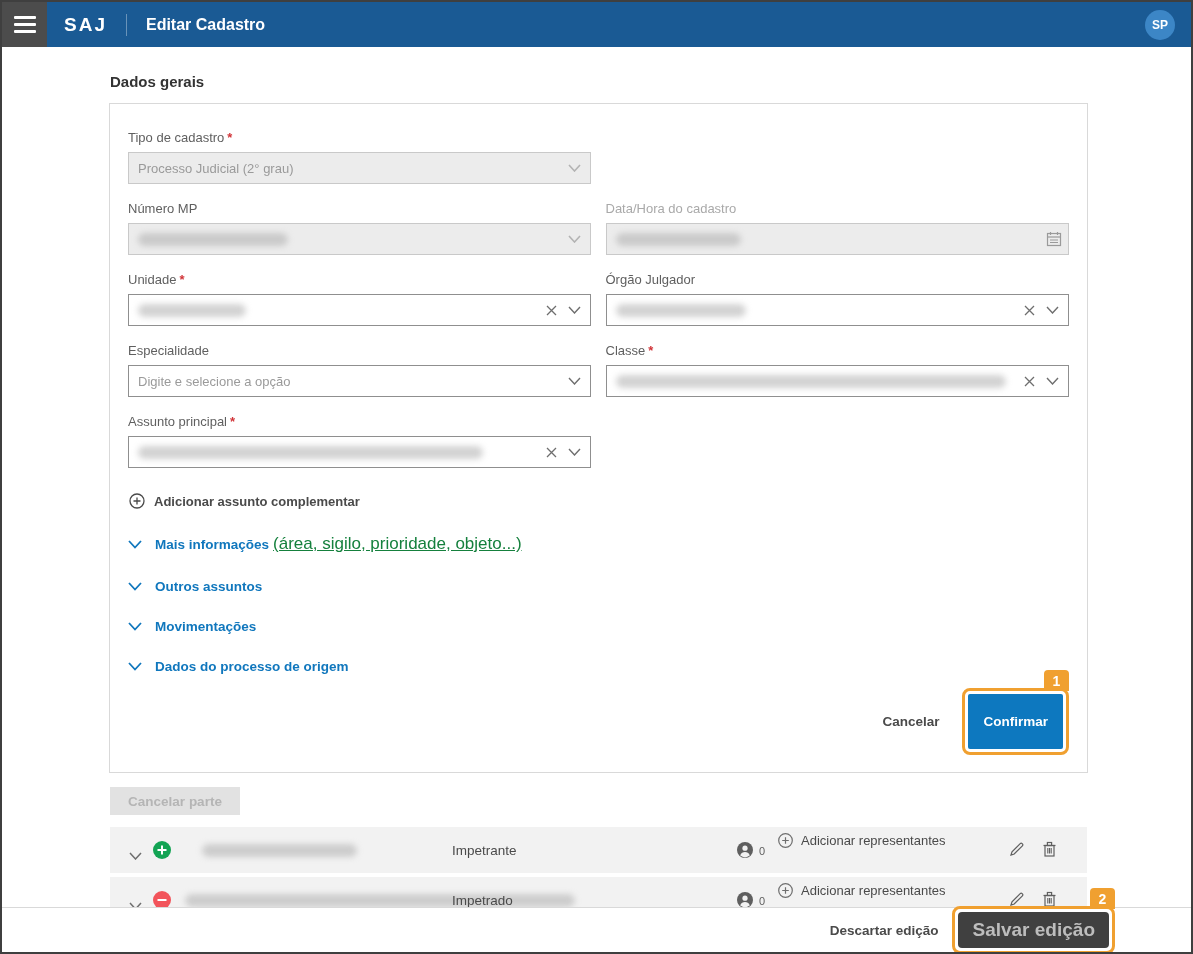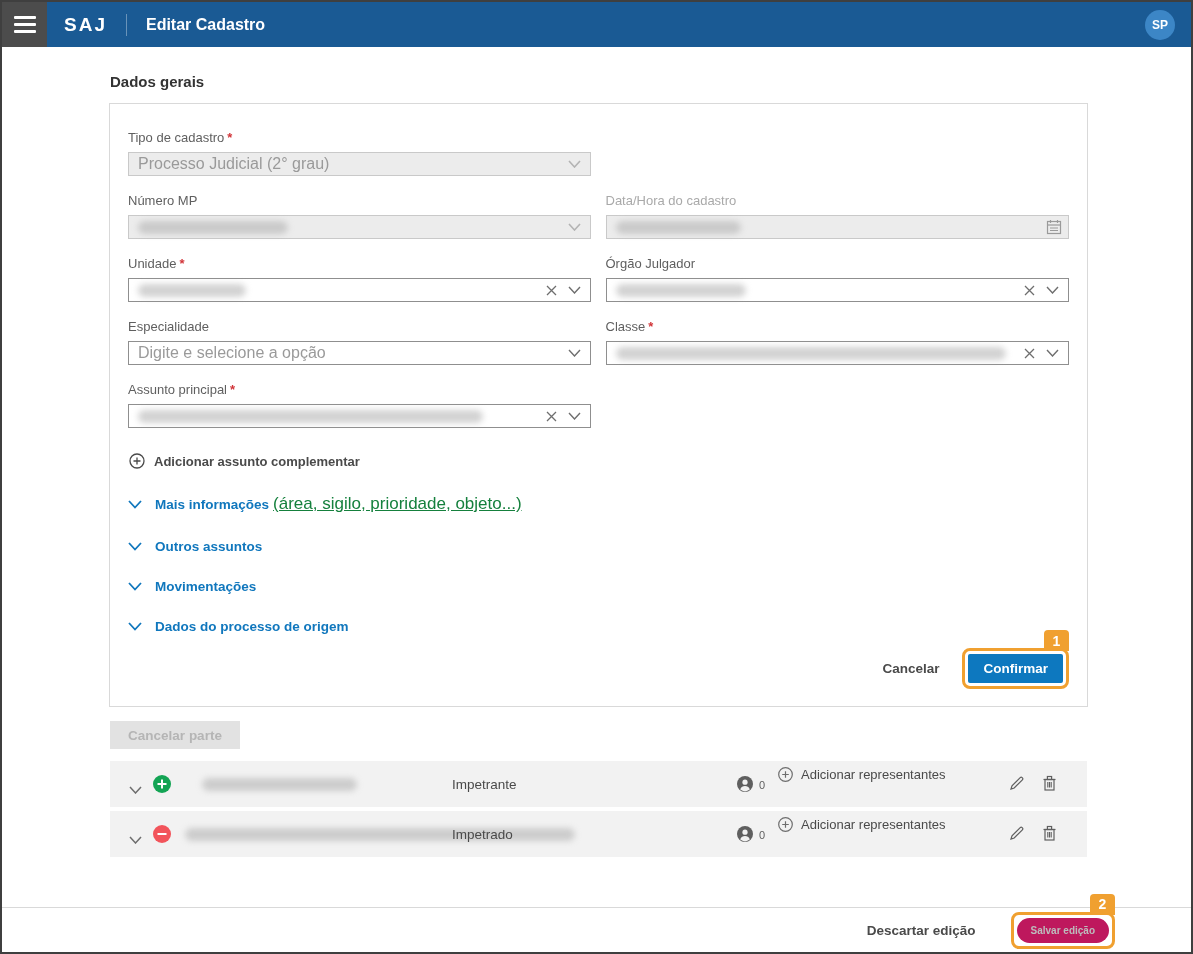--- a/index.html
+++ b/index.html
@@ -39,22 +39,22 @@
     width:979px; margin:13px 0 0 107px; border:1px solid #d9d9d9;
     padding:26px 18px 17px 18px; background:#fff;
   }
   .frow { display:flex; }
   .fblock { width:463px; margin-bottom:17px; }
   .fblock.right { width:464px; margin-left:15px; }
   .flabel { font-size:13px; line-height:15px; color:#5f5f5f; margin-bottom:7px; }
   .flabel.dim { color:#a9a9a9; }
   .req { color:#d13438; font-weight:bold; margin-left:3px; }
   .fld {
-    height:24px; border:1px solid #8f8f8f; background:#fff; display:flex; align-items:center;
-    padding:0 9px; font-size:16px; color:#9a9a9a; cursor:pointer;
+    height:32px; border:1px solid #8f8f8f; background:#fff; display:flex; align-items:center;
+    padding:0 9px; font-size:13px; color:#9a9a9a; cursor:pointer;
   }
   .fld.disabled { background:#ececec; border-color:#c9c9c9; cursor:default; }
   .fld .grow { flex:1; }
   .fld .placeholder { color:#9a9a9a; }
   .fld .value-dis { color:#9a9a9a; }
   .icon-x { margin-right:11px; display:flex; align-items:center; }
   .blurbar { height:13px; border-radius:7px; background:#aeaeae; filter:blur(3px); opacity:.55; }
   .cal-box { margin-right:-3px; display:flex; align-items:center; }
 
   .add-link { display:flex; align-items:center; margin:25px 0 0 1px; cursor:pointer; }
@@ -69,21 +69,21 @@
   .panel-actions { display:flex; justify-content:flex-end; align-items:center; margin-top:14px; }
   .cancel-btn { font-size:13.5px; font-weight:bold; color:#4a4a4a; cursor:pointer; margin-right:23px; }
   .hl-ring { position:relative; border:3px solid #f0a030; border-radius:8px; padding:3px; }
   .hl-badge {
     position:absolute; top:-21px; right:-3px; width:25px; height:21px; background:#f0a030;
     color:#fff; font-size:14px; font-weight:bold; display:flex; align-items:center; justify-content:center;
     border-radius:4px 4px 0 0;
   }
   .confirm-btn {
     background:#0d78bf; color:#fff; border:none; font-family:inherit;
-    font-size:13.5px; font-weight:bold; padding:7px 15px; border-radius:2px; cursor:pointer;
+    font-size:13.5px; font-weight:bold; padding:20px 15px; border-radius:2px; cursor:pointer;
   }
 
   
   .partes-heading { font-size:16px; font-weight:bold; color:#333; margin:27px 0 0 108px; }
   .add-parte-btn {
     margin:14px 0 0 108px; width:130px; height:28px; background:#e2e2e2; border:none;
     color:#b5b5b5; font-family:inherit; font-size:13.5px; font-weight:bold; cursor:default;
   }
   .prow {
     position:relative; width:977px; height:46px; margin:12px 0 0 108px; background:#f2f2f2;
@@ -99,24 +99,24 @@
   .prow .p-addrep .txt { font-size:13px; color:#4a4a4a; margin-left:8px; }
   .prow .p-edit { position:absolute; right:62px; top:14px; cursor:pointer; }
   .prow .p-del { position:absolute; right:30px; top:14px; cursor:pointer; }
 
   
   .footer {
     position:absolute; left:0; right:0; bottom:0; height:45px; background:#fff;
     border-top:1px solid #d9d9d9; display:flex; align-items:center; justify-content:flex-end;
     padding-right:76px; z-index:5;
   }
-  .discard-btn { font-size:13.5px; font-weight:bold; color:#4a4a4a; cursor:pointer; margin-right:35px; }
+  .discard-btn { font-size:13.5px; font-weight:bold; color:#4a4a4a; cursor:pointer; margin-right:14px; }
   .save-btn {
-    background:#be185d; color:#bdbdbd; border:none; font-family:inherit;
-    font-size:10px; font-weight:bold; padding:7px 14px; border-radius:13px; cursor:default;
+    background:#404040; color:#bdbdbd; border:none; font-family:inherit;
+    font-size:19px; font-weight:bold; padding:7px 14px; border-radius:4px; cursor:default;
   }
 </style>
 </head>
 <body>
 
 <div class="header">
   <div class="menu-btn">
     <span></span>
       <span></span>
       <span></span>

